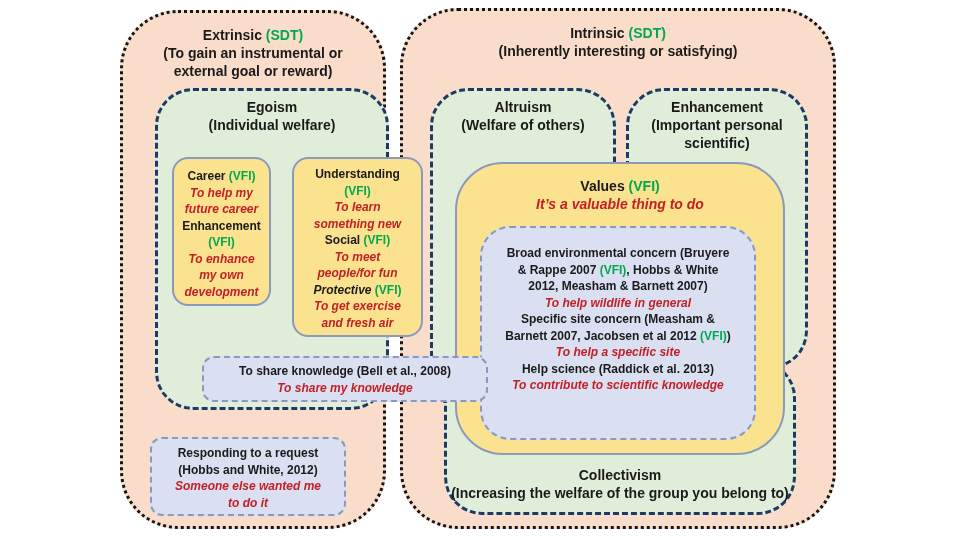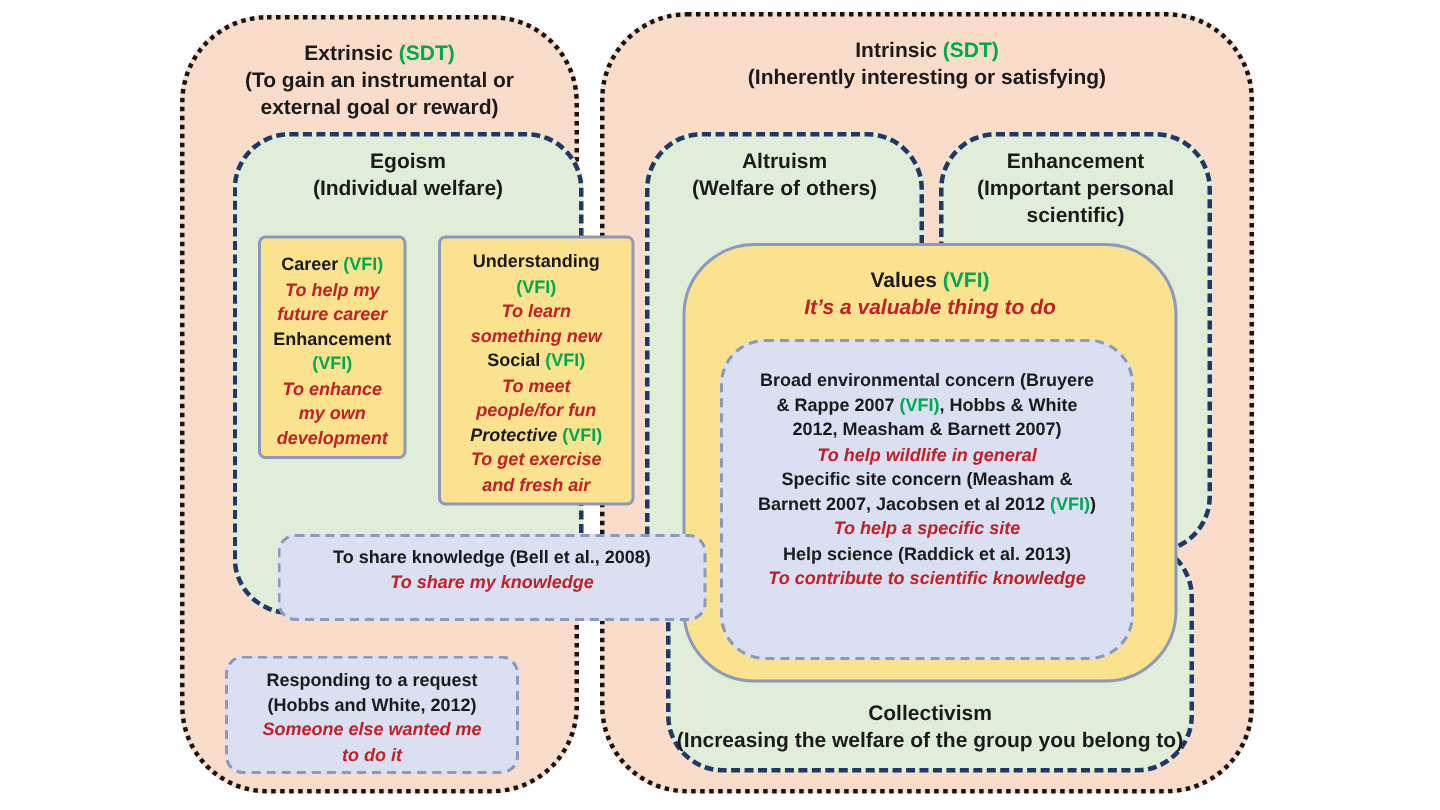--- a/index.html
+++ b/index.html
@@ -5,41 +5,41 @@
   :root{
     --peach:#F9DDCA; --green:#E0EED9; --yellow:#FBE28F; --blue:#DAE0F1;
     --navy:#1F3864; --slate:#8A99BC; --tgreen:#00A84F; --tred:#C22026; --tblack:#1A1A1A;
   }
   html,body{margin:0;padding:0;background:#fff;}
   .canvas{position:relative;width:960px;height:540px;background:#ffffff;overflow:hidden;
           font-family:"Liberation Sans",sans-serif;font-weight:bold;color:var(--tblack);}
   .box{position:absolute;box-sizing:border-box;}
   .outer{background:var(--peach);border:3px dotted #151515;border-radius:58px;}
   .greenbox{background:var(--green);border:3px dashed var(--navy);border-radius:42px;}
-  .yellowbox{background:var(--yellow);border:2px solid var(--slate);border-radius:5px;}
+  .yellowbox{background:var(--yellow);border:2px solid var(--slate);border-radius:16px;}
   .bluebox{background:var(--blue);border:2.5px dashed var(--slate);border-radius:12px;}
   .ln{text-align:center;font-size:12px;line-height:16.5px;white-space:nowrap;}
   .ttl .ln{font-size:14px;line-height:18px;}
   .k{color:var(--tblack);}
   .ki{color:var(--tblack);font-style:italic;}
   .g{color:var(--tgreen);}
   .r{color:var(--tred);font-style:italic;}
 
   
   #extrinsic{left:120px;top:10px;width:266px;height:519px;}
   #intrinsic{left:400px;top:8px;width:436px;height:521px;}
   #egoism{left:155px;top:88px;width:234px;height:322px;border-radius:38px;}
   #altruism{left:430px;top:88px;width:186px;height:324px;border-radius:38px;}
   #principlism{left:626px;top:88px;width:182px;height:281px;border-radius:38px;}
   #collectivism{left:444px;top:360px;width:352px;height:155px;border-radius:38px;}
   #career{left:172px;top:157px;width:99px;height:149px;}
   #understanding{left:292px;top:157px;width:131px;height:180px;}
   #values{left:455px;top:162px;width:330px;height:293px;border-radius:48px;}
   #concern{left:480px;top:226px;width:276px;height:214px;border-radius:30px;}
-  #share{left:185px;top:356px;width:286px;height:58px;}
+  #share{left:202px;top:356px;width:286px;height:46px;}
   #responding{left:150px;top:437px;width:196px;height:79px;}
 
   #extrinsic .ttl{padding-top:13px;}
   #intrinsic .ttl{padding-top:13px;}
   #egoism .ttl,#altruism .ttl,#principlism .ttl{padding-top:7px;}
   #collectivism .ttl{padding-top:103px;}
   #values .ttl{padding-top:13px;}
   #career .body{padding-top:9px;}
   #understanding .body{padding-top:7px;}
   #concern .body{padding-top:17px;}

